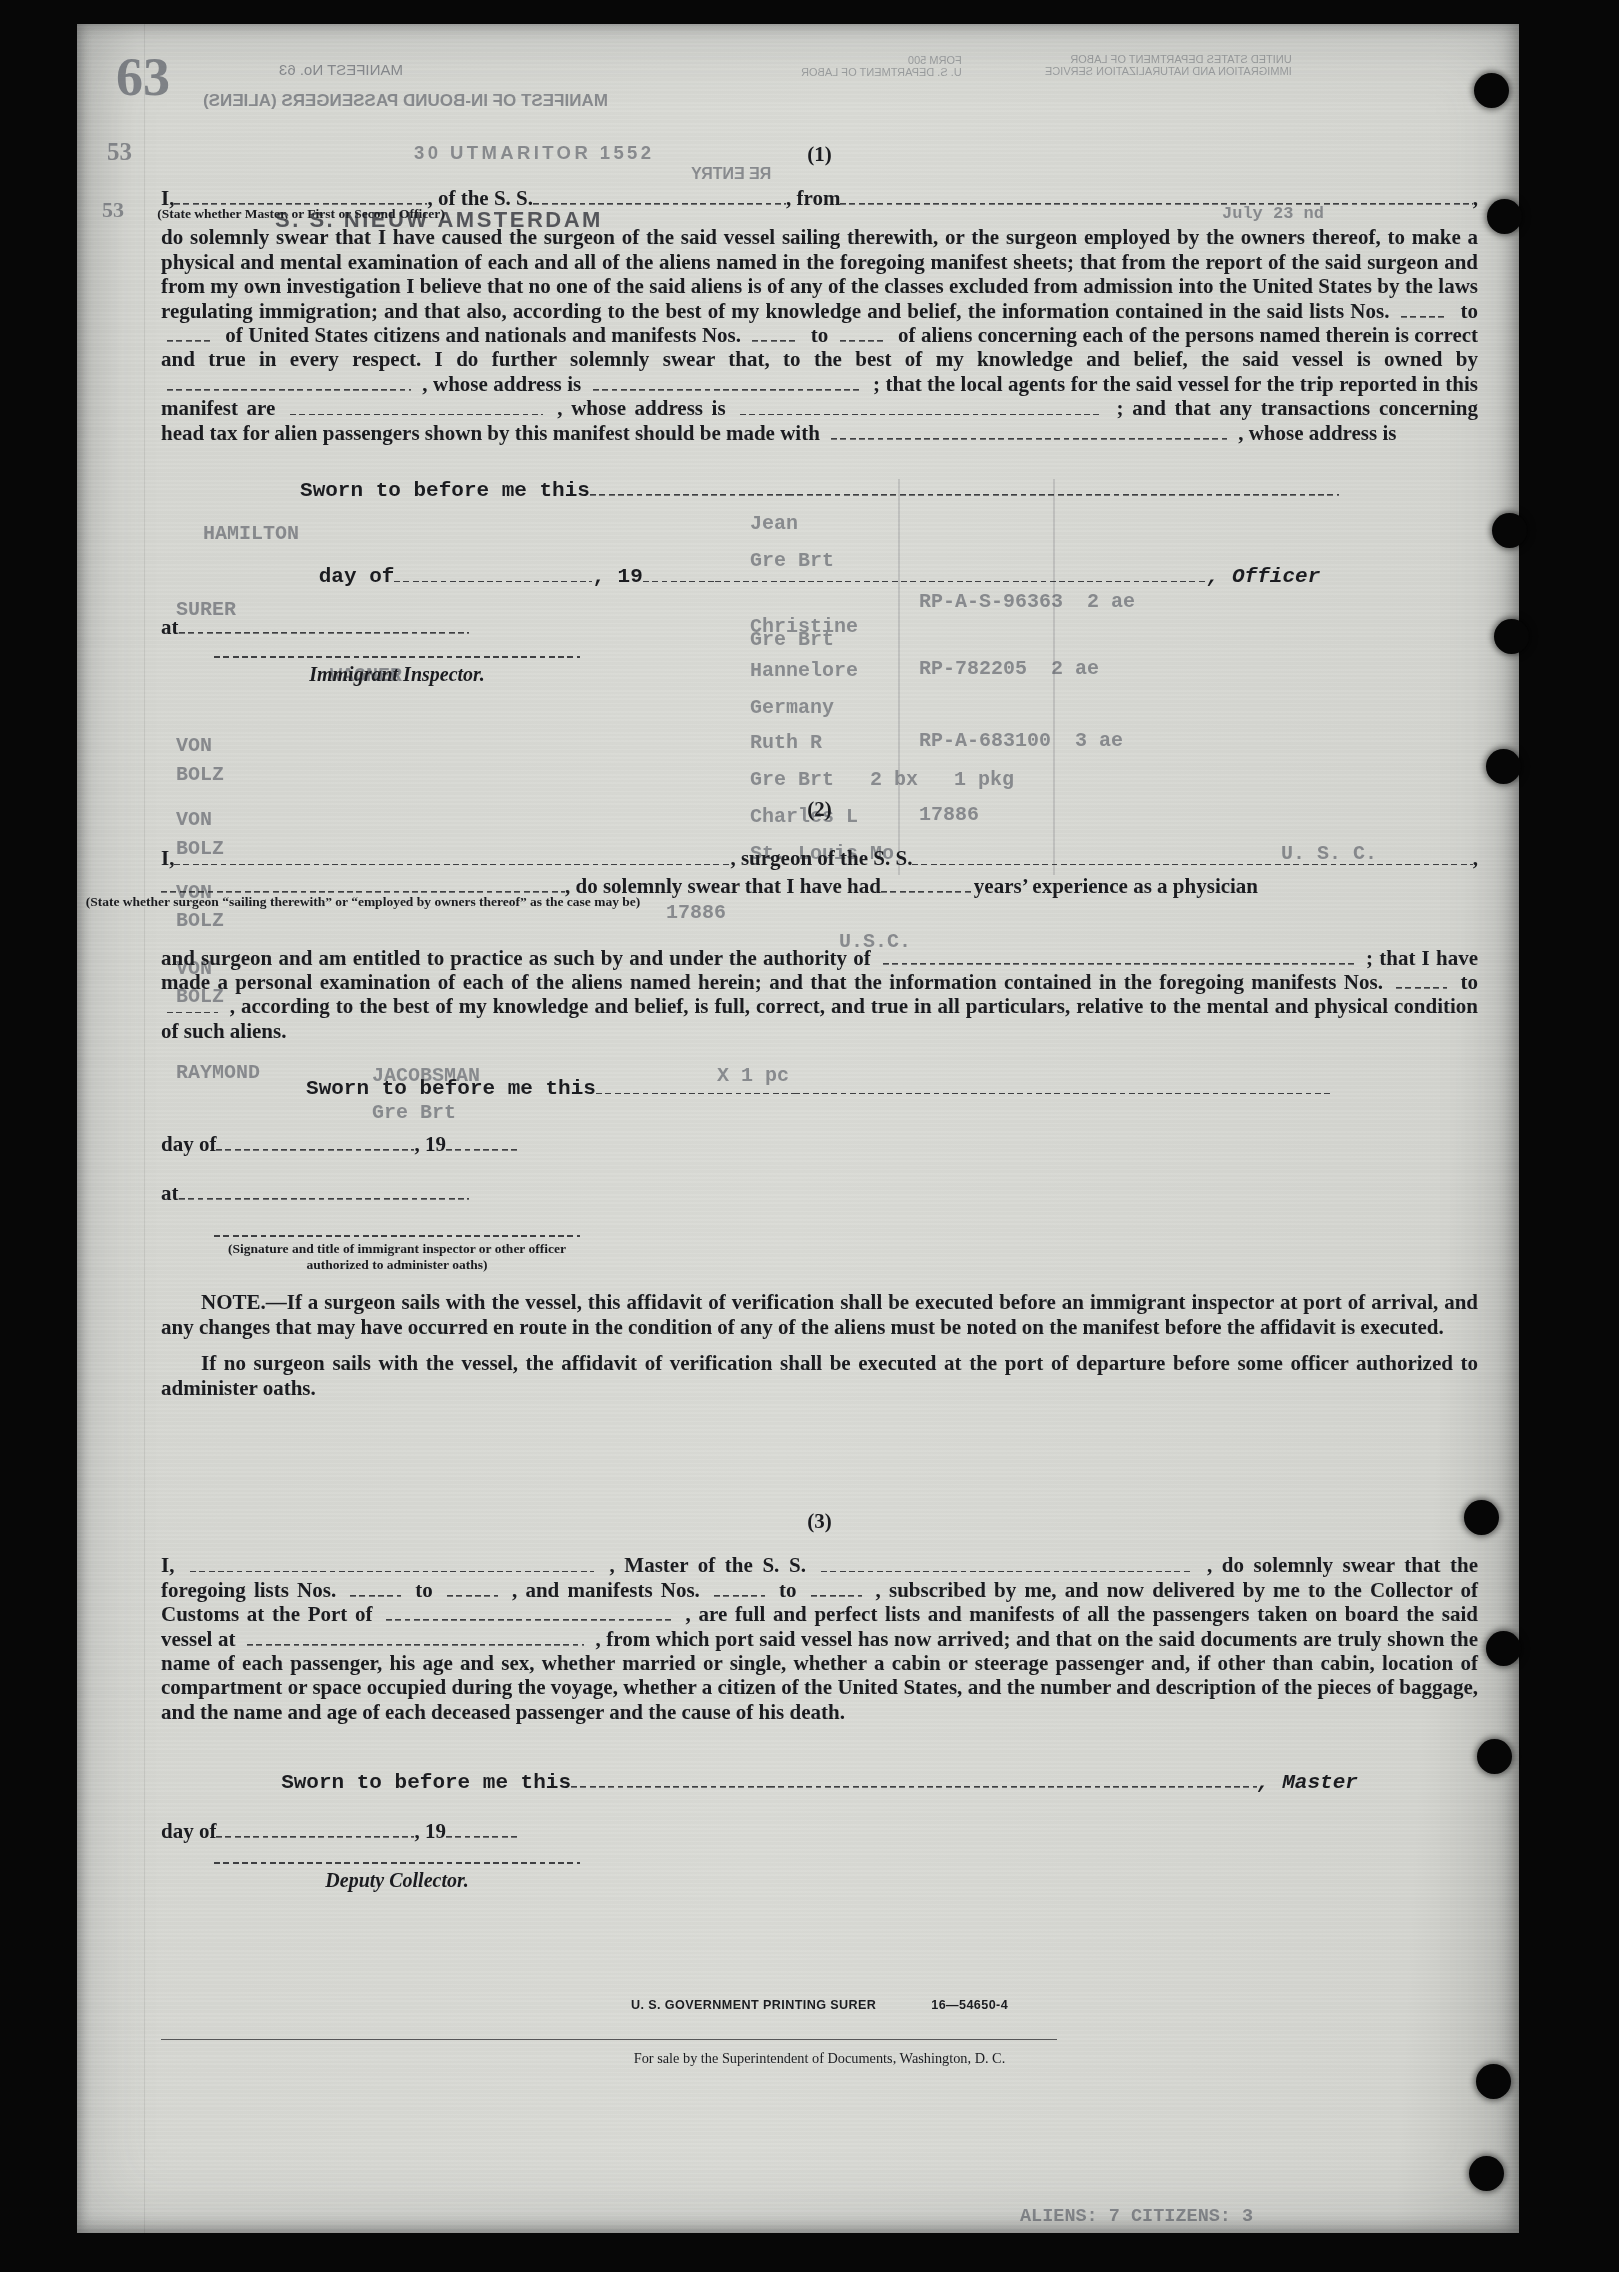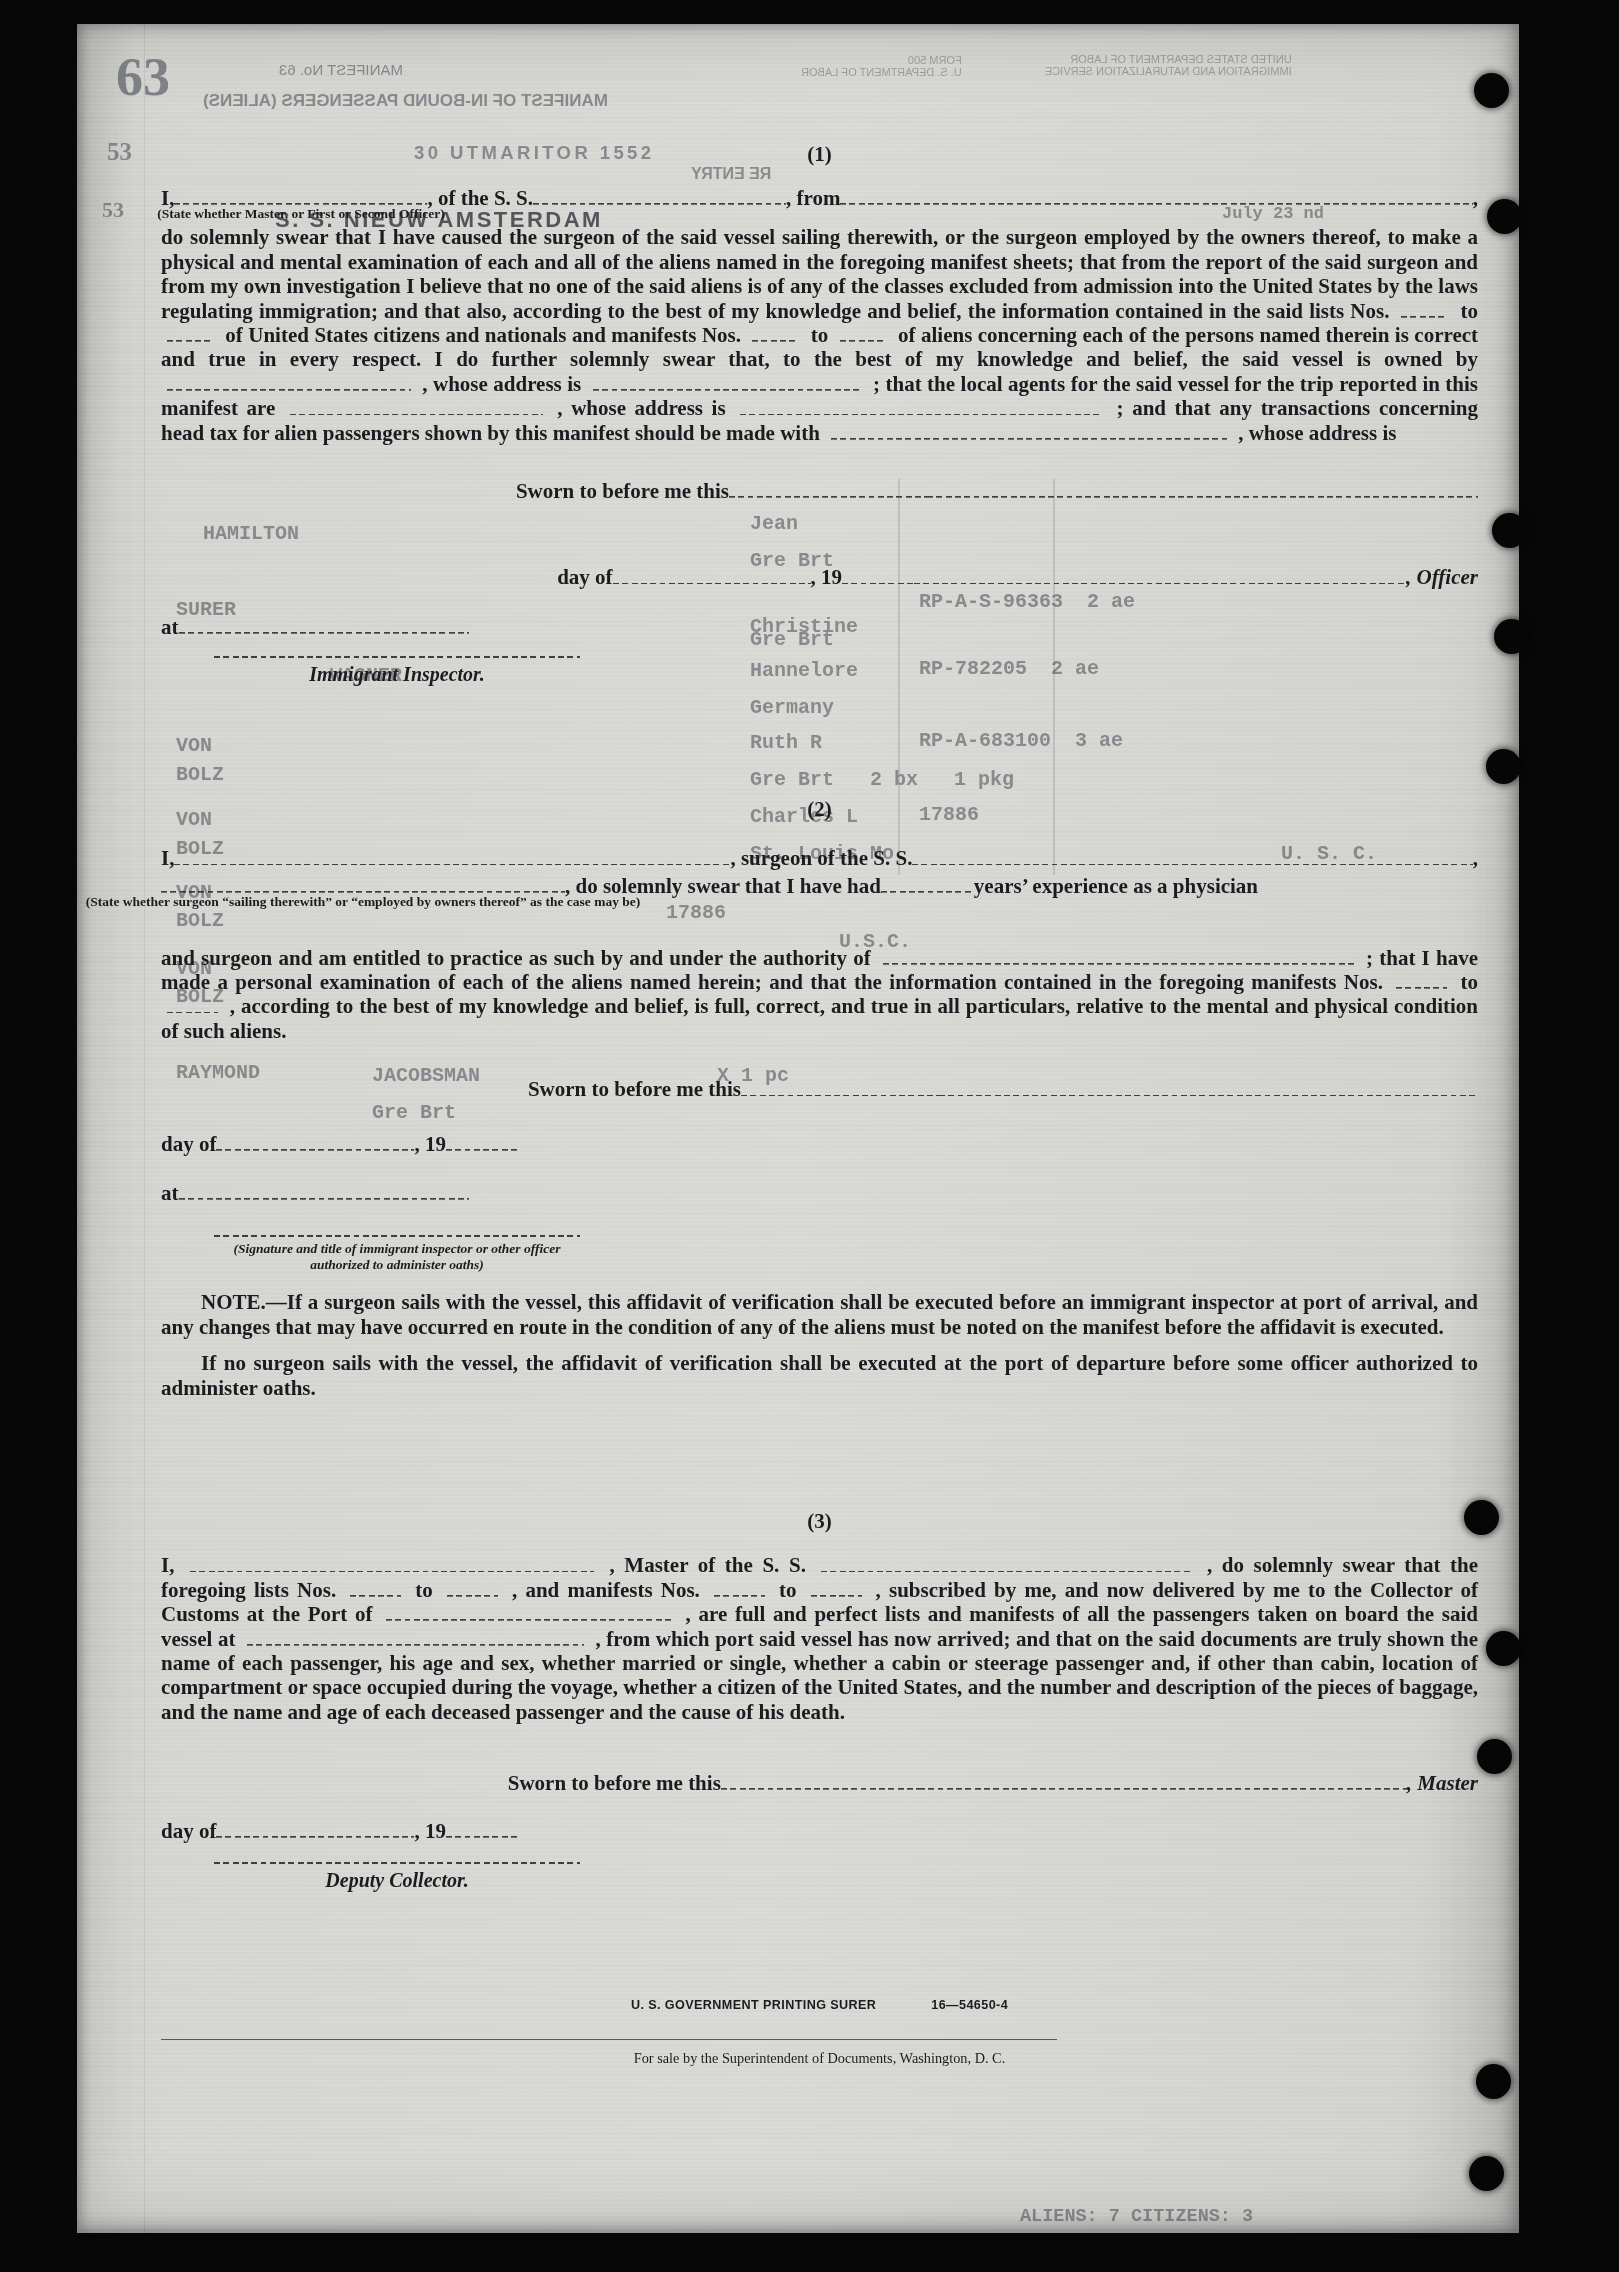--- a/index.html
+++ b/index.html
@@ -20,21 +20,21 @@
   .blank{display:inline-block;height:14.3px;vertical-align:baseline;
          background:repeating-linear-gradient(90deg, rgba(35,36,40,.85) 0 5.9px, rgba(35,36,40,0) 5.9px 9.3px) left bottom / 100% 1.7px no-repeat;}
   .just .blank{margin:0 5.9px;}
   .fill{display:flex;align-items:baseline;}
   .fill .t{white-space:pre;flex:0 0 auto;}
   .fill .blank{flex:0 0 auto;}
   .fill .grow{flex:1 1 auto;}
   .rel{position:relative;flex:0 0 auto;}
   .under-note{position:absolute;left:50%;transform:translateX(-50%);top:20px;
               font-size:13.5px;line-height:15px;font-weight:700;white-space:nowrap;}
-  .row{display:flex;justify-content:flex-end;align-items:baseline;}
+  .row{display:flex;justify-content:center;align-items:baseline;font-family:Liberation Mono, monospace;}
   .row .left,.row .right{display:flex;align-items:baseline;}
   .sec-num{text-align:center;font-weight:700;}
   .it{font-style:italic;margin-top:32px;}
   .sig{margin-left:53px;width:366px;text-align:center;}
   .sig-line{height:1.7px;background:repeating-linear-gradient(90deg, rgba(35,36,40,.85) 0 5.9px, transparent 5.9px 9.3px);}
   .sig-label{font-style:italic;font-size:20px;line-height:22px;margin-top:5px;font-weight:700;}
   .sig-small{font-size:13.5px;line-height:16px;margin-top:4.2px;font-weight:700;}
   .indent{text-indent:40px;}
 
   .footer{position:absolute;left:84px;top:1974px;width:1317px;z-index:2;color:#1b1c20;}
@@ -233,21 +233,21 @@
         <span class="blank" style="width:198px;"></span>
         <span class="t">, 19</span>
         <span class="blank" style="width:72px;"></span>
       </div>
 
       <div class="fill" style="margin-top:25px;">
         <span class="t">at</span>
         <span class="blank" style="width:290px;"></span>
       </div>
 
-      <div class="sig" style="margin-top:30px;font-style:italic;">
+      <div class="sig" style="margin-top:30px;">
         <div class="sig-line"></div>
         <div class="sig-small">(Signature and title of immigrant inspector or other officer authorized to administer oaths)</div>
       </div>
 
       <p class="just indent" style="margin-top:17px;">NOTE.—If a surgeon sails with the vessel, this affidavit of verification shall be executed before an immigrant inspector at port of arrival, and any changes that may have occurred en route in the condition of any of the aliens must be noted on the manifest before the affidavit is executed.</p>
       <p class="just indent" style="margin-top:12px;">If no surgeon sails with the vessel, the affidavit of verification shall be executed at the port of departure before some officer authorized to administer oaths.</p>
 
       <p class="sec-num" style="margin-top:109px;">(3)</p>
 
       <p class="just" style="margin-top:20px;">

